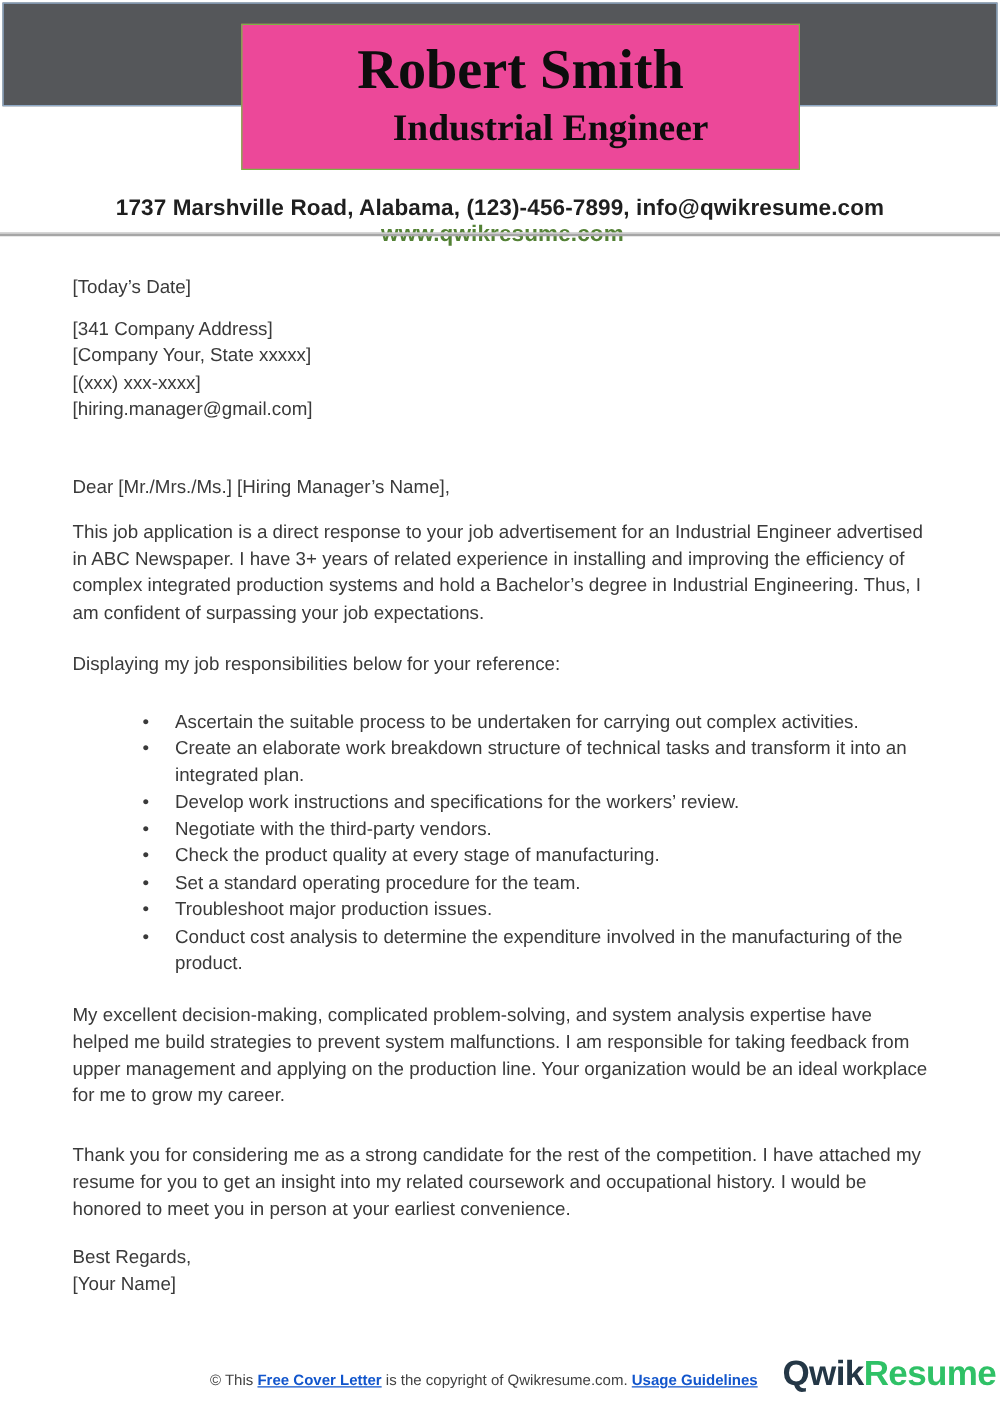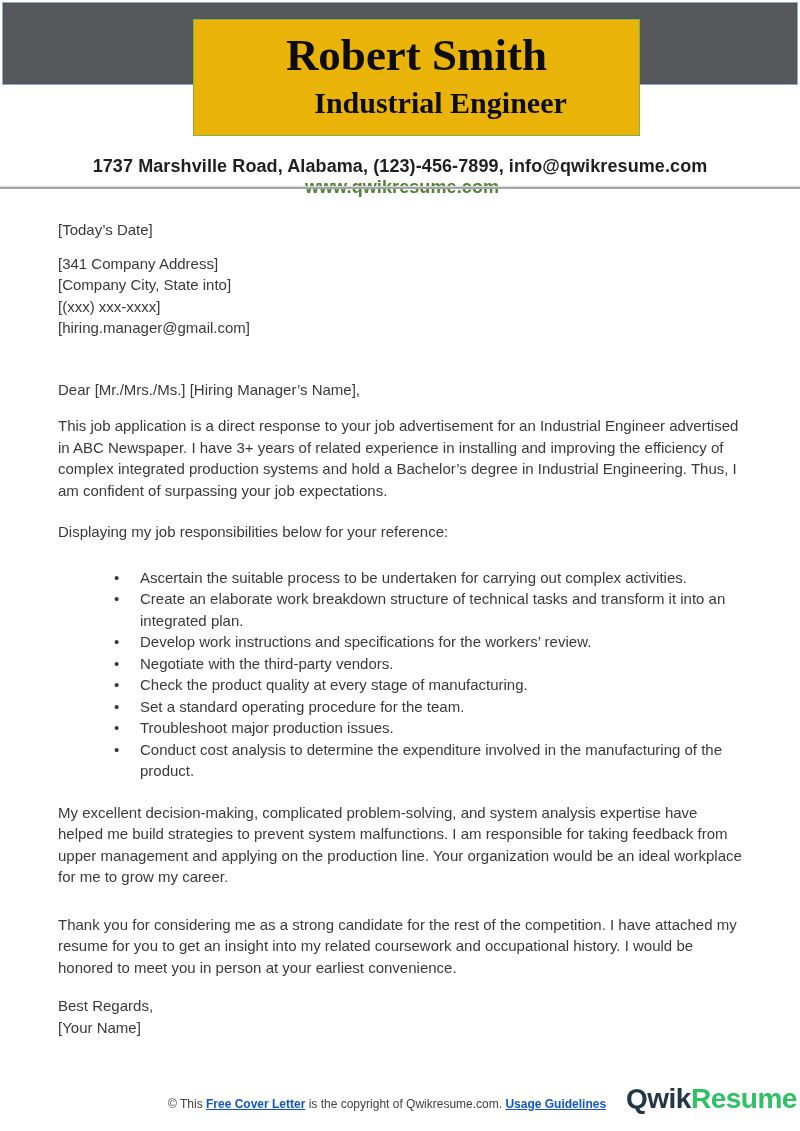--- a/index.html
+++ b/index.html
@@ -10,21 +10,21 @@
     color:#363636;
   }
 
   
   .band {
     position:absolute; top:2px; left:2px; right:2px; height:83px;
     background:#55575a; border:1px solid #8ea9c6;
   }
   .nameplate {
     position:absolute; top:19px; left:193px; width:447px; height:117px;
-    background:#eab308; border:1px solid #7ab443;
+    background:#ec4899; border:1px solid #7ab443;
     text-align:center; z-index:2; padding-top:8px;
   }
   .nameplate .name {
     font-family:"Liberation Serif","DejaVu Serif",serif;
     font-weight:bold; font-size:45px; line-height:54px; color:#0d0d0d;
   }
   .nameplate .role {
     font-family:"Liberation Serif","DejaVu Serif",serif;
     font-weight:bold; font-size:30px; line-height:42px; color:#0d0d0d;padding-left:48px;
   }
@@ -87,21 +87,21 @@
   <a class="site">www.qwikresume.com</a>
 </div>
 
 <div class="rule"></div>
 
 <div class="letter">
   <p class="date">[Today’s Date]</p>
 
   <div class="address">
     <div>[341 Company Address]</div>
-    <div>[Company City, State into]</div>
+    <div>[Company Your, State xxxxx]</div>
     <div>[(xxx) xxx-xxxx]</div>
     <div>[hiring.manager@gmail.com]</div>
   </div>
 
   <p class="salutation">Dear [Mr./Mrs./Ms.] [Hiring Manager’s Name],</p>
 
   <p class="p1">This job application is a direct response to your job advertisement for an Industrial Engineer advertised in ABC Newspaper. I have 3+ years of related experience in installing and improving the efficiency of complex integrated production systems and hold a Bachelor’s degree in Industrial Engineering. Thus, I am confident of surpassing your job expectations.</p>
 
   <p class="p-intro">Displaying my job responsibilities below for your reference:</p>
 

